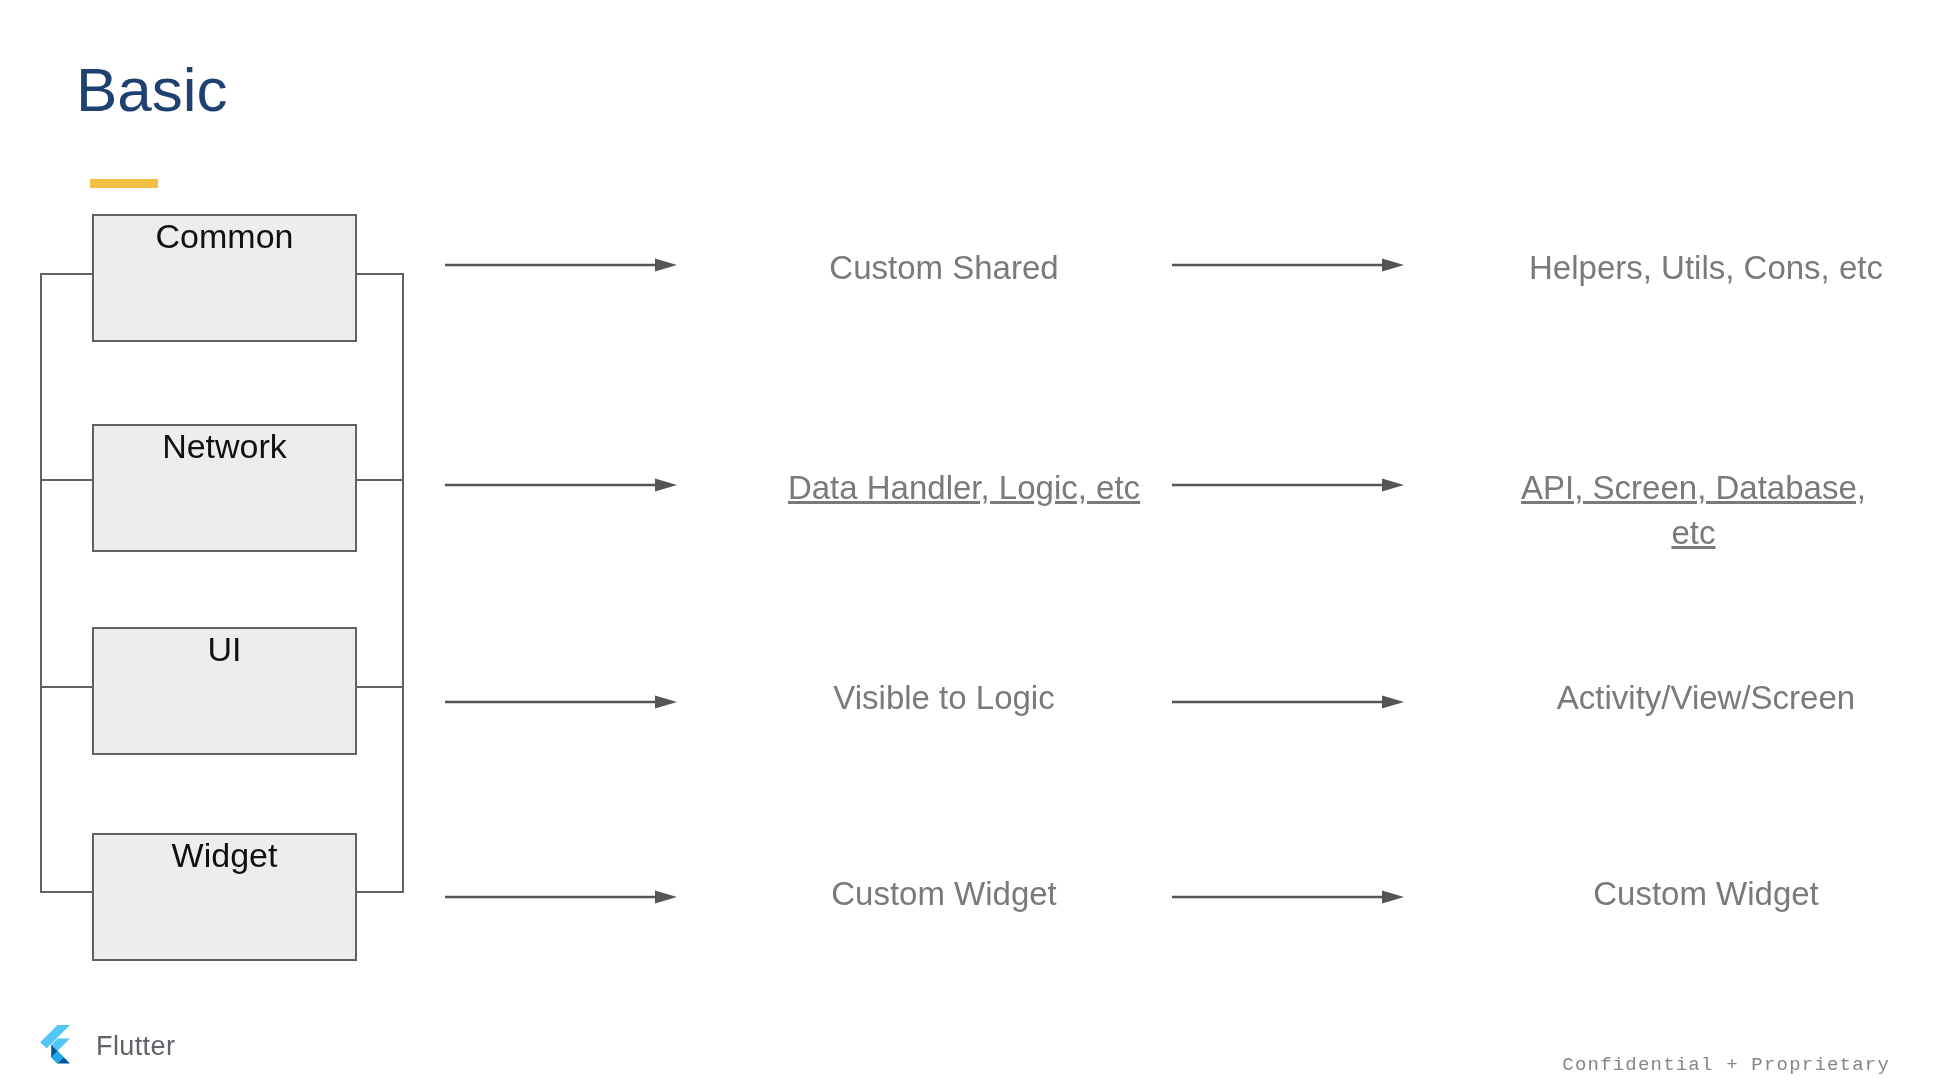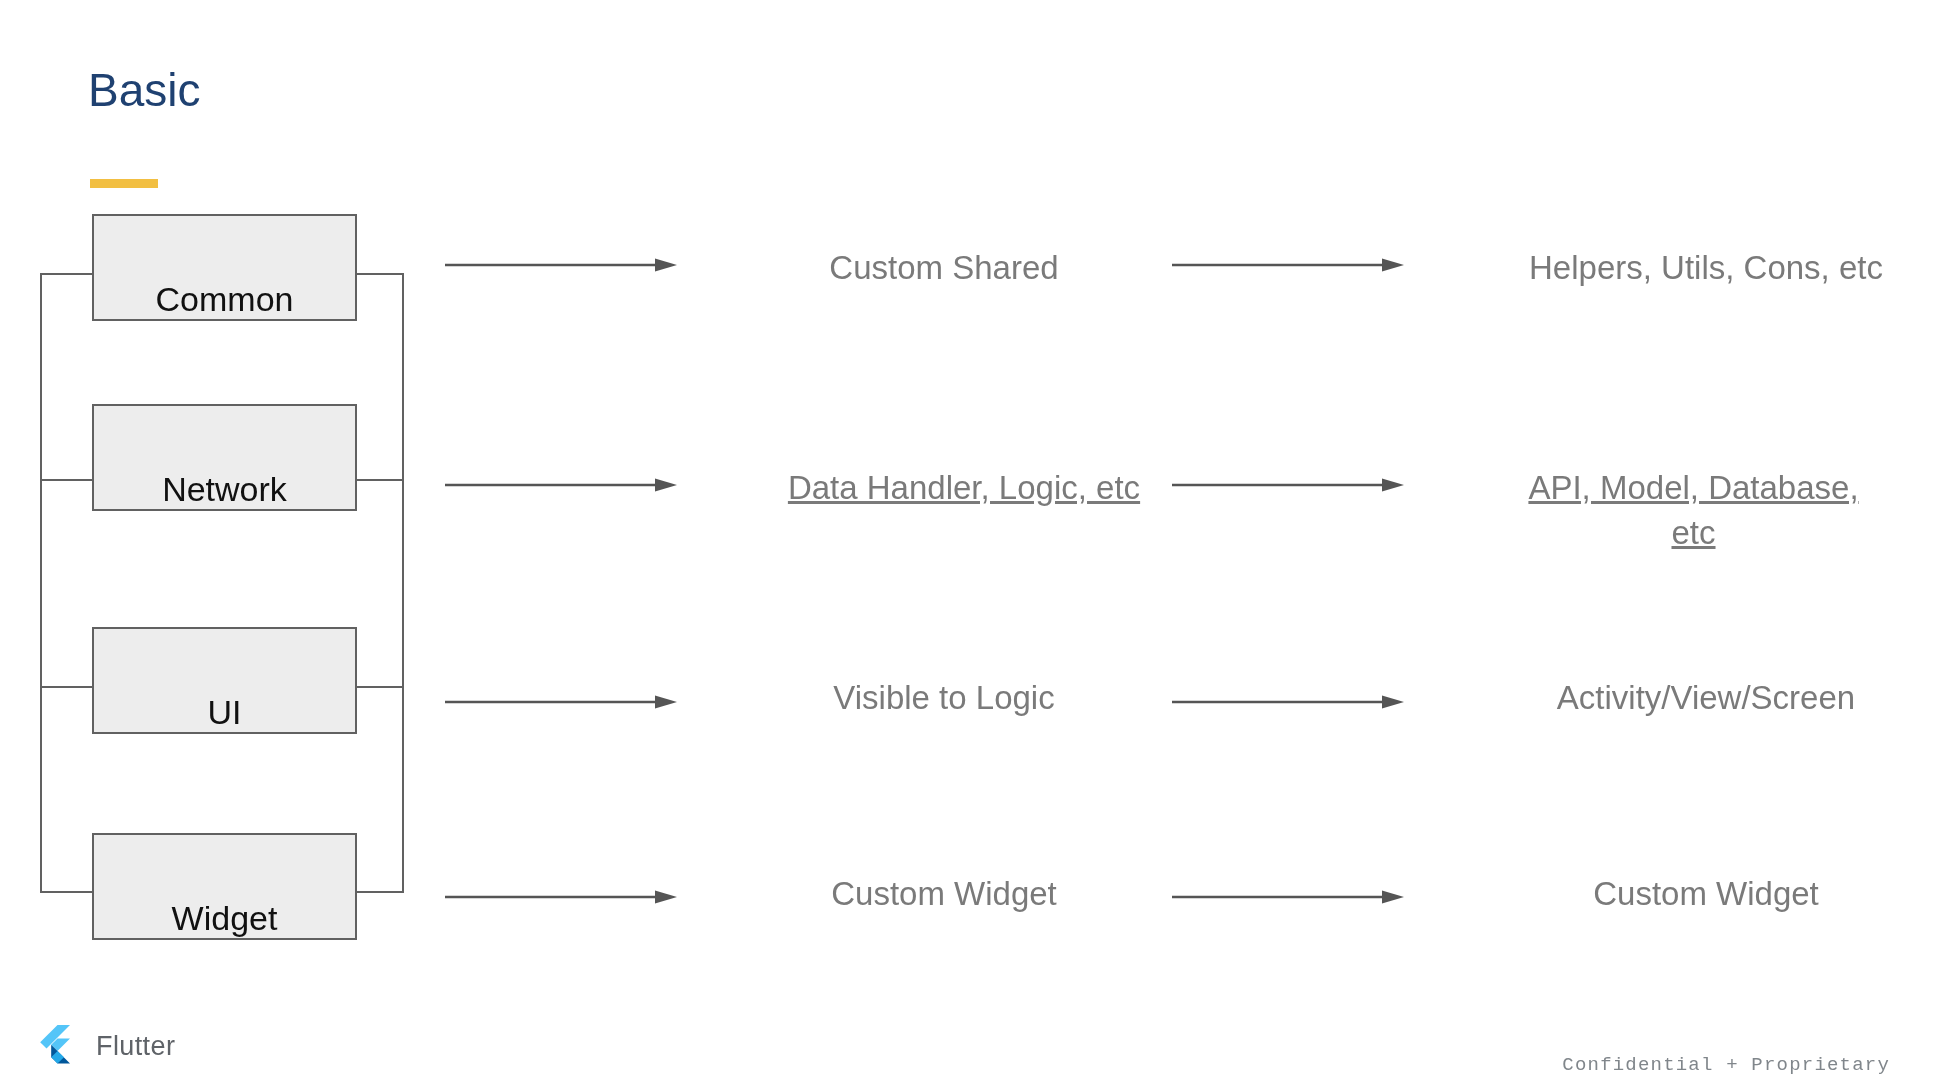--- a/index.html
+++ b/index.html
@@ -15,60 +15,60 @@
     position: relative;
     width: 1938px;
     height: 1086px;
     background: #ffffff;
     overflow: hidden;
   }
 
   
   #slide-title {
     position: absolute;
-    left: 88px;
+    left: 76px;
     top: 54px;
-    font-size: 46px;
+    font-size: 62px;
     line-height: 72px;
     font-weight: 400;
     color: #1f4171;
     letter-spacing: 0px;
     white-space: nowrap;
   }
   #title-rule {
     position: absolute;
     left: 90px;
     top: 179px;
     width: 68px;
     height: 9px;
     background: #f2bf42;
   }
 
   
   .node-box {
     position: absolute;
     left: 92px;
     width: 265px;
-    height: 107px;
+    height: 128px;
     box-sizing: border-box;
     background: #ededed;
     border: 2px solid #616161;
     display: flex;
-    align-items: flex-end;
+    align-items: flex-start;
     justify-content: center;
   }
   .node-label {
     font-size: 34px;
     line-height: 40px;
     color: #111111;
     font-weight: 400;
     text-align: center;
   }
   #box-common  { top: 214px; }
-  #box-network { top: 404px; }
+  #box-network { top: 424px; }
   #box-ui      { top: 627px; }
   #box-widget  { top: 833px; }
 
   
   .rail {
     position: absolute;
     width: 2px;
     background: #616161;
     top: 273px;
     height: 619px;
@@ -224,21 +224,21 @@
       <polygon points="210,1.5 232,8 210,14.5" fill="#555555"></polygon>
     </svg>
   </div>
 
   <div class="desc col-mid row1">Custom Shared</div>
   <div class="desc col-mid row2" style="width:440px;">Data Handler, Logic, etc</div>
   <div class="desc col-mid row3">Visible to Logic</div>
   <div class="desc col-mid row4">Custom Widget</div>
 
   <div class="desc col-right row1">Helpers, Utils, Cons, etc</div>
-  <div class="desc col-right row2" style="width:375px;">API, Model, Database, etc</div>
+  <div class="desc col-right row2" style="width:375px;">API, Screen, Database, etc</div>
   <div class="desc col-right row3">Activity/View/Screen</div>
   <div class="desc col-right row4">Custom Widget</div>
 
   <div id="footer-brand">
     <svg id="flutter-logo" viewBox="0 0 34 42">
       <polygon points="21.5,0 34,0 10.5,23.5 4.2,17.2" fill="#54c5f8"></polygon>
       <polygon points="21.5,13.5 34,13.5 21.5,26 15.2,19.7" fill="#54c5f8"></polygon>
       <polygon points="15.2,19.7 21.5,26 34,38.5 21.5,38.5 15.2,32.2" fill="#01579b"></polygon>
       <polygon points="15.2,32.2 21.5,26 28,32.2 21.5,38.5" fill="#29b6f6" opacity="0.85"></polygon>
     </svg>

